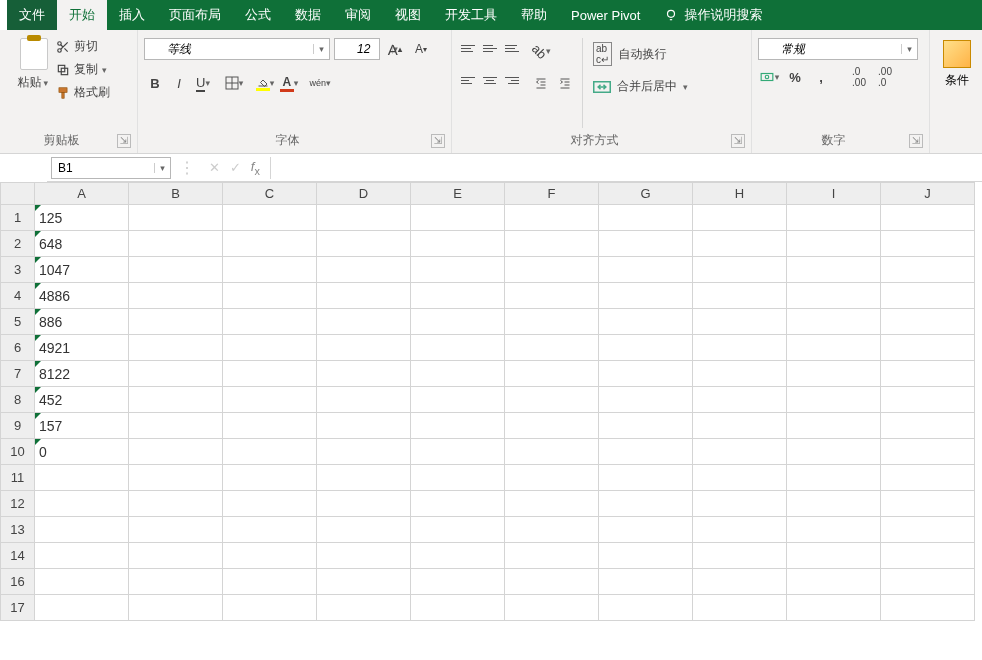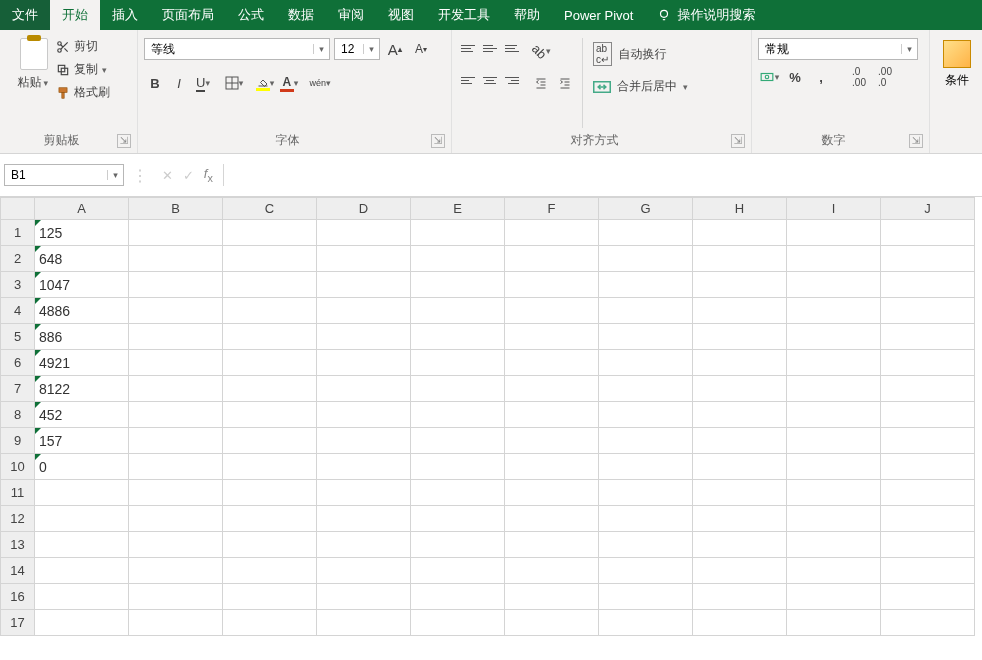--- a/index.html
+++ b/index.html
@@ -1,19 +1,19 @@
 <!DOCTYPE html>
 <html><head>
 <meta charset="utf-8">
 <style>
 * { box-sizing: border-box; margin: 0; padding: 0; font-family: "Microsoft YaHei", "Segoe UI", sans-serif; }
 body { background: #fff; width: 982px; height: 660px; overflow: hidden; user-select: none; }
 
 
-.menubar { height: 30px; background: #0f7038; display: flex; align-items: stretch; color: #fff; font-size: 13px; }
+.menubar { height: 30px; background: #0f7038; display: flex; align-items: stretch; color: #fff; font-size: 13px; margin-left: 7px; }
 .menubar .tab { padding: 0 12px; display: flex; align-items: center; cursor: pointer; }
 .menubar .tab.file { background: #165f38; }
 .menubar .tab.active { background: #f3f2f1; color: #0f7038; }
 .menubar .tab.help { display: flex; gap: 6px; }
 .menubar .spacer { flex: 1; }
 .bulb { width:14px; height:14px; display:inline-block; }
 
 
 .ribbon { height: 124px; background: #f3f2f1; border-bottom: 1px solid #d5d5d5; display: flex; align-items: stretch; }
 .group { border-right: 1px solid #e1e1e1; padding: 4px 6px 2px 6px; display: flex; flex-direction: column; justify-content: space-between; }
@@ -27,21 +27,21 @@
 .paste-block { display:flex; flex-direction:column; align-items:flex-end; justify-content:flex-start; width:42px; padding-top:4px;}
 .paste-icon { width:28px; height:32px; background:#fff; border:1px solid #c9c9c9; border-radius:2px; position:relative;}
 .paste-icon::before{content:"";position:absolute;top:-4px;left:6px;width:14px;height:6px;background:#b98a00;border-radius:2px;}
 .paste-label{font-size:12px;color:#444;margin-top:4px;display:flex;align-items:center;gap:2px;}
 .drop-arrow{font-size:9px;color:#666;}
 
 .clip-col{display:flex;flex-direction:column;gap:2px;padding-top:2px;}
 .scissors,.copysq,.brush{width:14px;height:14px;display:inline-block;}
 
 .combo { display:flex; align-items:center; border:1px solid #b7b7b7; background:#fff; height:22px; font-size:12px;}
-.combo .val{padding:0 6px; flex:1;}
+.combo .val{padding:0 22px; flex:1;font-style:italic;}
 .combo .ar{width:16px;text-align:center;border-left:1px solid #ccc;color:#666;font-size:9px;cursor:pointer;}
 
 .fontrow{display:flex;gap:4px;align-items:center;}
 .fontbtns{display:flex;gap:2px;align-items:center;margin-top:6px;}
 .sq{width:22px;height:22px;display:flex;align-items:center;justify-content:center;font-size:13px;color:#444;cursor:pointer;}
 .sq .ud{border-bottom:2px solid #444;}
 .colorbtn{display:flex;align-items:center;}
 .colorbtn .bar{width:14px;height:3px;display:block;}
 
 .alignrow{display:flex;gap:2px;}
@@ -50,21 +50,21 @@
 
 .wrap-btn,.merge-btn{display:flex;align-items:center;gap:6px;font-size:12px;color:#444;padding:2px 4px;cursor:pointer;}
 
 .num-col{display:flex;flex-direction:column;gap:6px;}
 .numrow{display:flex;gap:4px;align-items:center;}
 
 .cond-col{display:flex;flex-direction:column;align-items:center;justify-content:flex-start;padding-top:6px;width:42px;}
 .cond-icon{width:28px;height:28px;background:linear-gradient(135deg,#ffe08a,#ffb347);border:1px solid #c98a00;}
 
 
-.formulabar{height:43px;border-bottom:1px solid #d5d5d5;display:flex;align-items:center;background:#fff;}
+.formulabar{height:28px;border-bottom:1px solid #d5d5d5;display:flex;align-items:center;background:#fff;margin-left:47px;}
 .namebox{width:120px;height:22px;margin:0 4px;border:1px solid #b7b7b7;display:flex;align-items:center;}
 .namebox .val{flex:1;padding:0 6px;font-size:12px;}
 .namebox .ar{width:16px;text-align:center;font-size:9px;color:#666;border-left:1px solid #ccc;cursor:pointer;}
 .fx-btns{display:flex;align-items:center;gap:10px;padding:0 10px;color:#888;font-size:13px;}
 .fx-btns span{cursor:pointer;}
 .fx-input{flex:1;height:22px;border:none;border-left:1px solid #d5d5d5;padding:0 8px;font-size:12px;outline:none;}
 
 
 .gridwrap{height:calc(660px - 30px - 124px - 28px);overflow:hidden;position:relative;background:#fff;}
 table.sheet{border-collapse:collapse;table-layout:fixed;}

